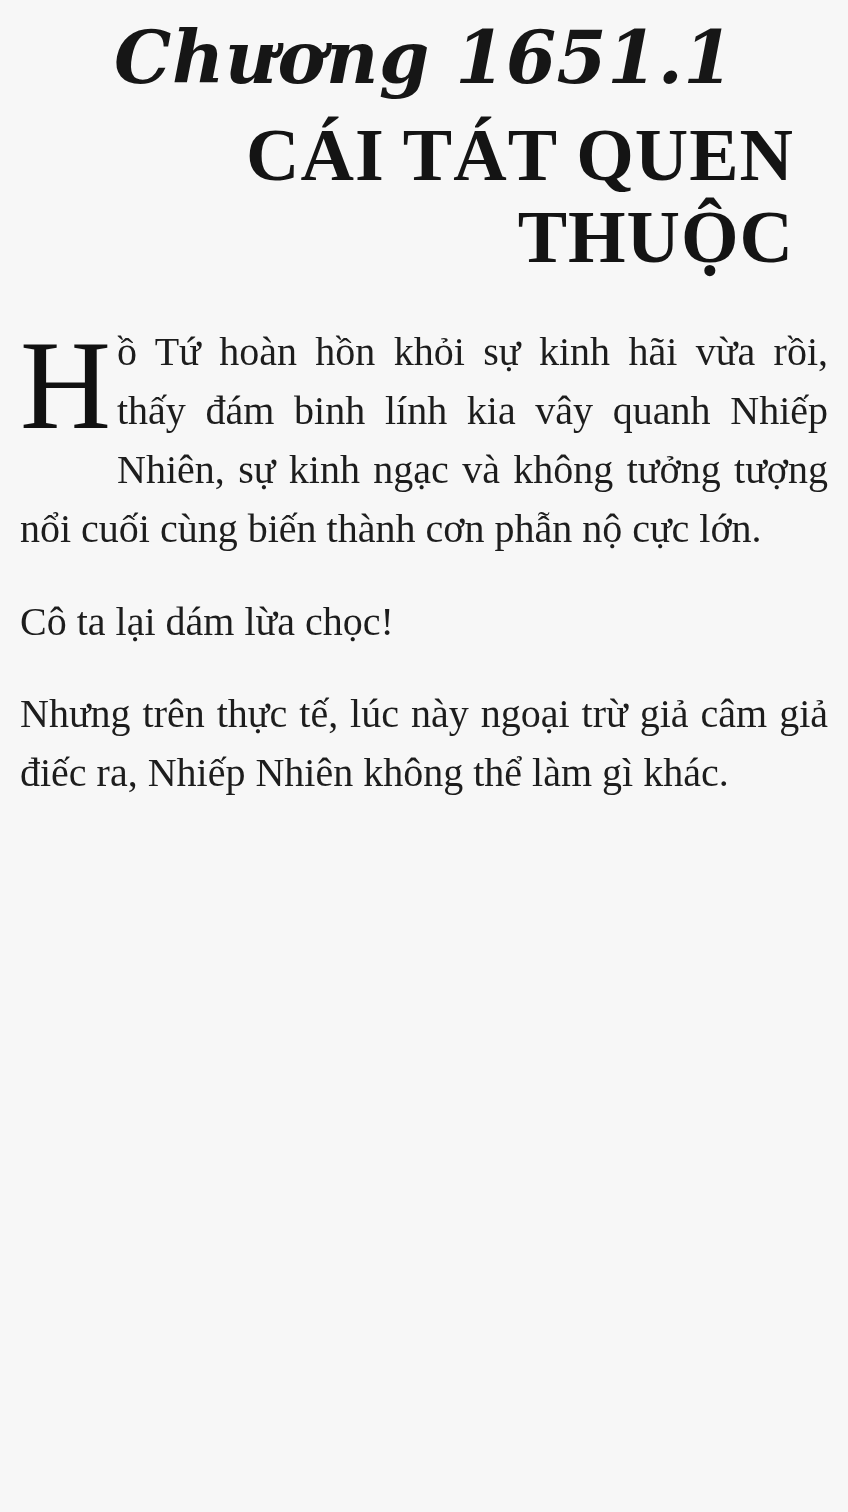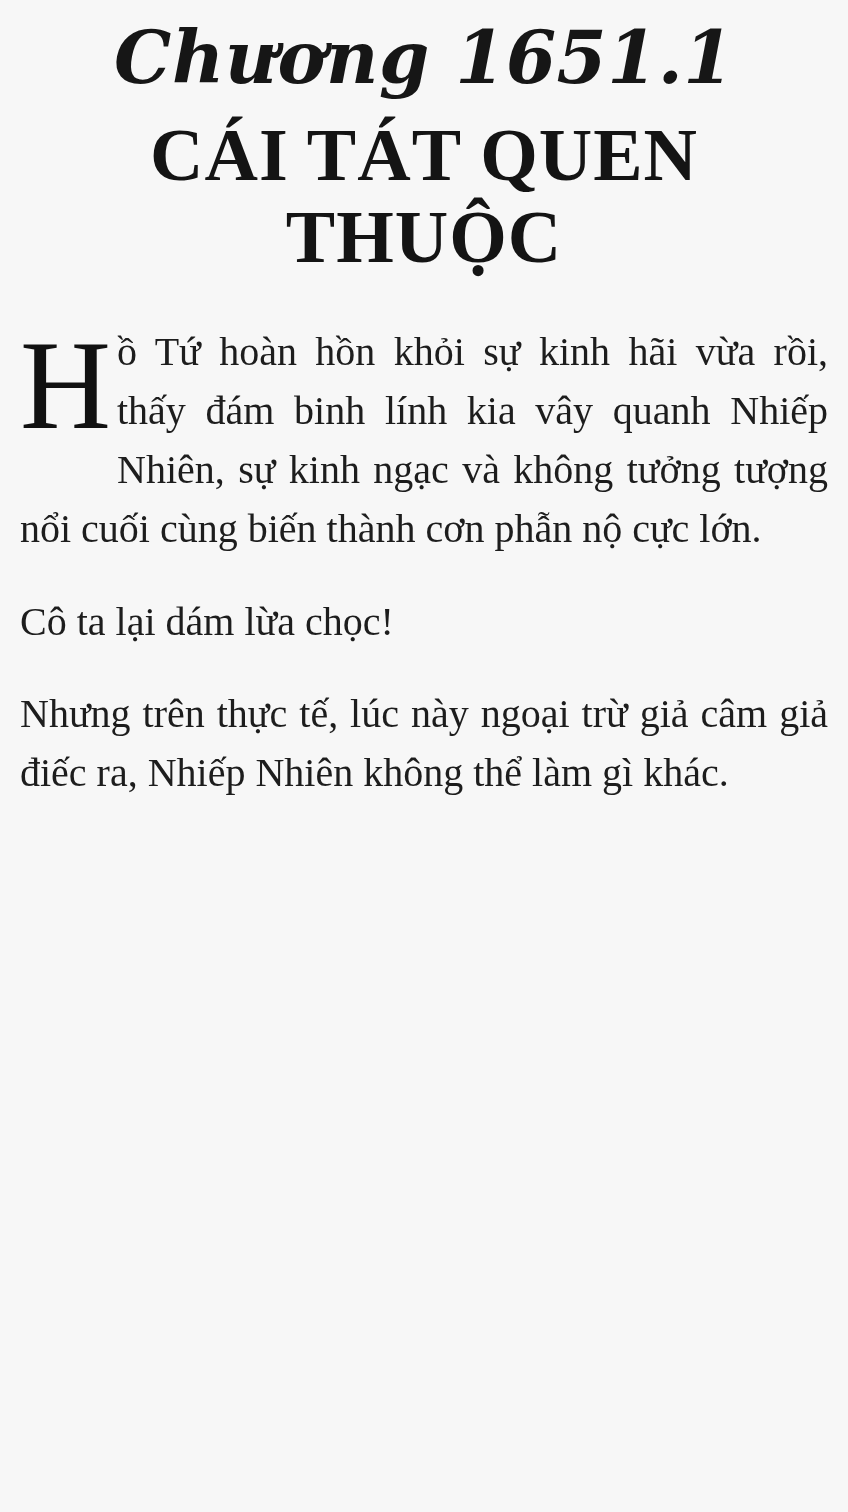--- a/index.html
+++ b/index.html
@@ -30,21 +30,21 @@
     text-align: center;
     letter-spacing: 0.5px;
     color: #161616;
     margin: 6px 0 18px 0;
   }
   .chapter-title {
     font-family: "Liberation Serif", "DejaVu Serif", serif;
     font-weight: 700;
     font-size: 74px;
     line-height: 1.12;
-    text-align: center;
+    text-align: right;
     letter-spacing: 1px;
     color: #141414;
     margin: 0 34px 40px 34px;
     text-transform: uppercase;
   }
   .body-text {
     margin-top: 44px;
   }
   p.para {
     font-family: "Liberation Serif", "DejaVu Serif", serif;

